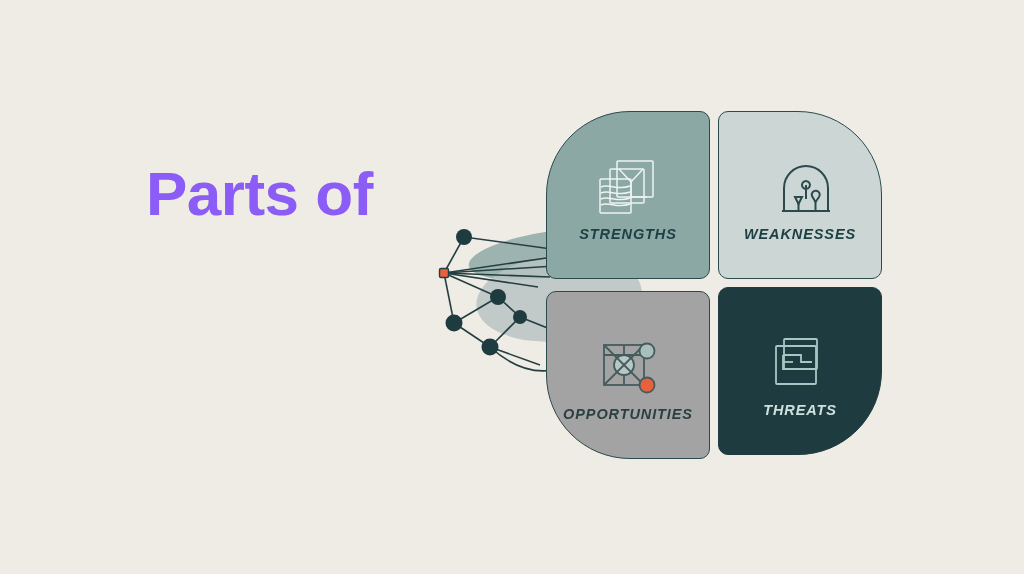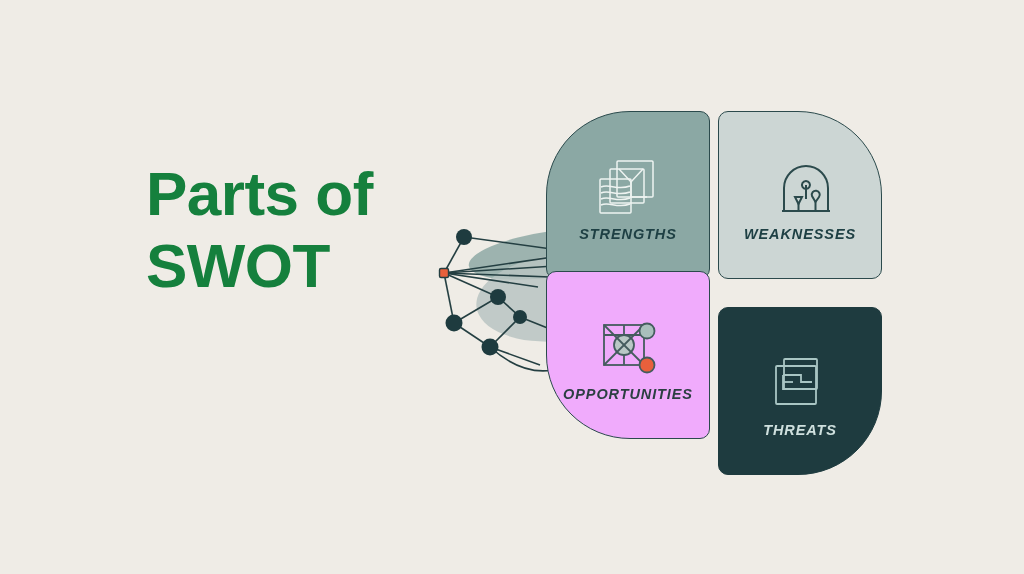--- a/index.html
+++ b/index.html
@@ -24,21 +24,21 @@
   #title-block {
     position: absolute;
     left: 146px;
     top: 158px;
     width: 380px;
   }
   #title-block .line {
     font-size: 62px;
     line-height: 72px;
     font-weight: bold;
-    color: #15803d;
+    color: #8b5cf6;
     letter-spacing: -0.5px;
     white-space: nowrap;
   }
 
   
   .blob {
     position: absolute;
     border-radius: 50%;
     pointer-events: none;
   }
@@ -121,34 +121,33 @@
     left: 172px; top: 0;
     background: #ccd6d4;
     border: 1.3px solid #2b4a4c;
     border-radius: 10px 84px 10px 10px;
     padding-left: 12px;
   }
   #quad-weaknesses .quad-label { color: #1e4044; }
 
   
   #quad-opportunities {
-    left: 0; top: 160px;
-    background: #f0abfc;
+    left: 0; top: 180px;
+    background: #a3a3a3;
     border: 1.3px solid #2b4a4c;
     border-radius: 10px 10px 10px 84px;
   }
   #quad-opportunities .quad-label { color: #2b3f42; }
 
   
   #quad-threats {
     left: 172px; top: 176px;
     background: #1e3b3f;
     border: 1.3px solid #1e3b3f;
     border-radius: 10px 10px 84px 10px;
-    margin-top: 20px;
   }
   #quad-threats .quad-label { color: #cfe0de; }
 
   .quad svg { display: block; overflow: visible; }
 </style>
 </head>
 <body>
 
 <div id="stage">
 
@@ -256,16 +255,15 @@
           </g>
         </svg>
       </div>
       <div class="quad-label">THREATS</div>
     </div>
 
   </div>
 
   <div id="title-block">
     <div class="line">Parts of</div>
-    <div class="line">SWOT</div>
   </div>
 
 </div>
 
 </body></html>

